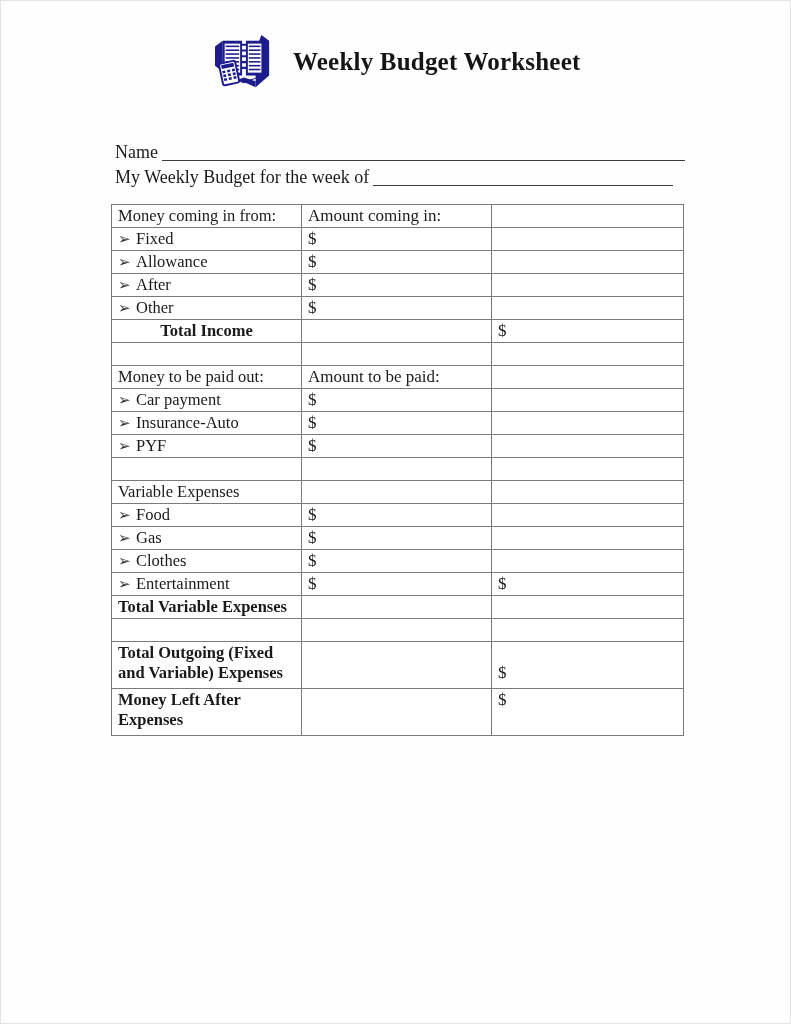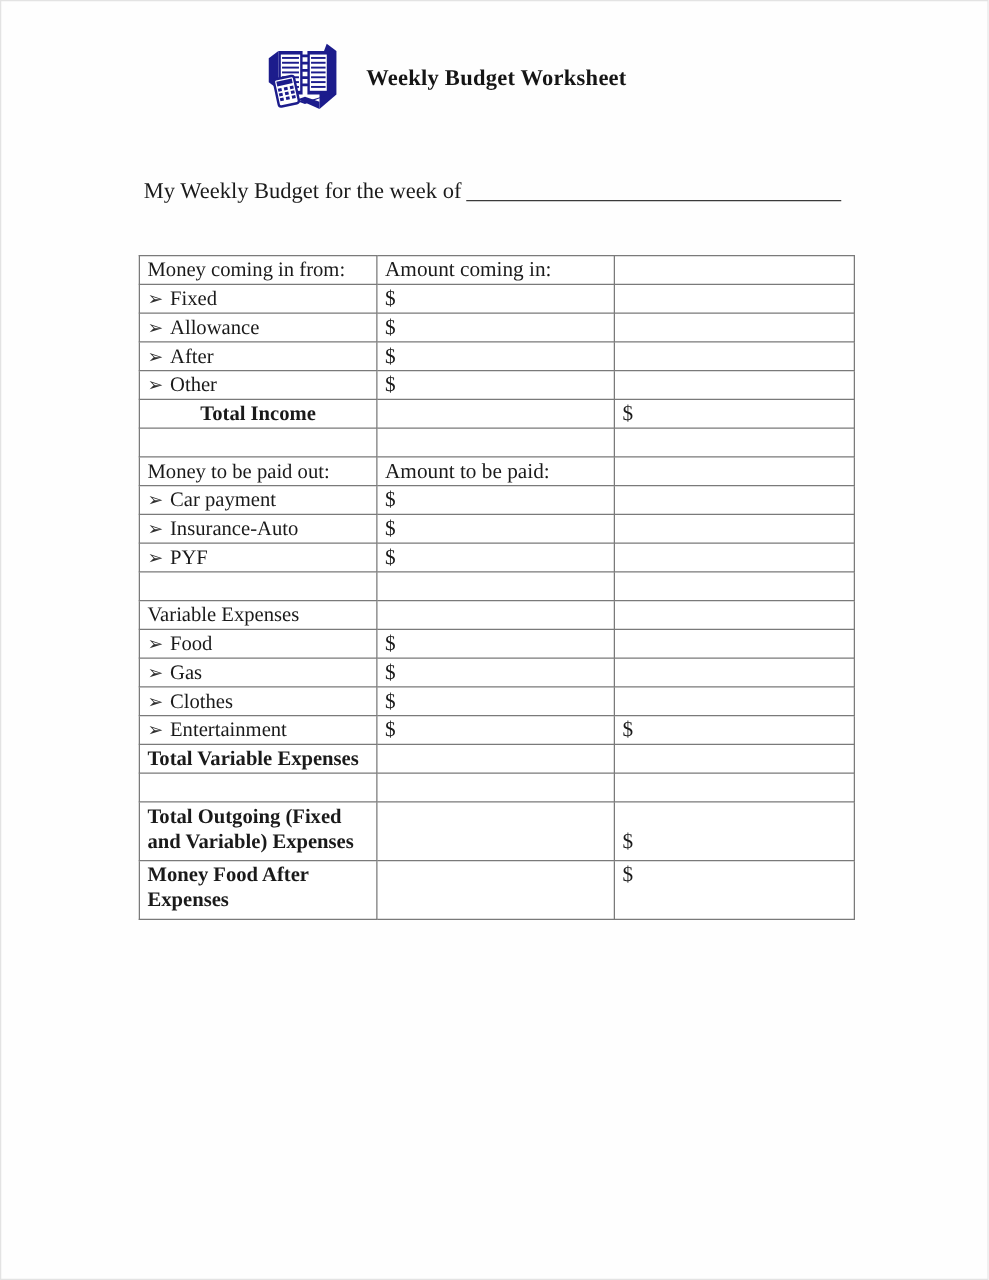--- a/index.html
+++ b/index.html
@@ -37,21 +37,21 @@
     padding-left: 212px;
     box-sizing: border-box;
   }
   .logo {
     width: 62px;
     height: 58px;
     flex: 0 0 auto;
     display: block;
   }
   .doc-title {
-    font-size: 18px;
+    font-size: 25px;
     font-weight: bold;
     letter-spacing: 0.2px;
     margin-left: 18px;
     white-space: nowrap;
     color: #151515;
     font-family: "Liberation Serif", "DejaVu Serif", serif;
   }
 
   
   .fields {
@@ -208,20 +208,24 @@
         <rect x="10" y="46" width="3" height="2.6"></rect>
         <rect x="15" y="46" width="3" height="2.6"></rect>
         <rect x="20" y="46" width="3" height="2.6"></rect>
       </g>
     </svg>
     <div class="doc-title">Weekly Budget Worksheet</div>
   </div>
 
   <div class="fields">
     <div class="field-row">
+      <span class="field-label">Name</span>
+      <span class="field-rule"></span>
+    </div>
+    <div class="field-row">
       <span class="field-label">My Weekly Budget for the week of</span>
       <span class="field-rule short"></span>
     </div>
   </div>
 
   <div class="budget-table-wrap">
     <table class="budget">
       <colgroup>
           <col class="c1">
           <col class="c2">
@@ -324,21 +328,21 @@
             <td class="money"><span class="dollar"></span></td>
           </tr>
           <tr>
             <td class="cell-total-multi" rowspan="1" style="height: 44px;"><span>Total Outgoing (Fixed and Variable) Expenses</span></td>
             <td class="money" style="height: 44px;"><span class="dollar"></span></td>
             <td class="money" style="height: 44px;">
               <span class="dollar dollar-low">$</span>
             </td>
           </tr>
           <tr>
-            <td class="cell-total-multi" rowspan="1" style="height: 44px;"><span>Money Food After Expenses</span></td>
+            <td class="cell-total-multi" rowspan="1" style="height: 44px;"><span>Money Left After Expenses</span></td>
             <td class="money" style="height: 44px;"><span class="dollar"></span></td>
             <td class="money" style="height: 44px;"><span class="dollar">$</span></td>
           </tr>
         </tbody>
     </table>
   </div>
 
 </div>
 
 </body></html>

